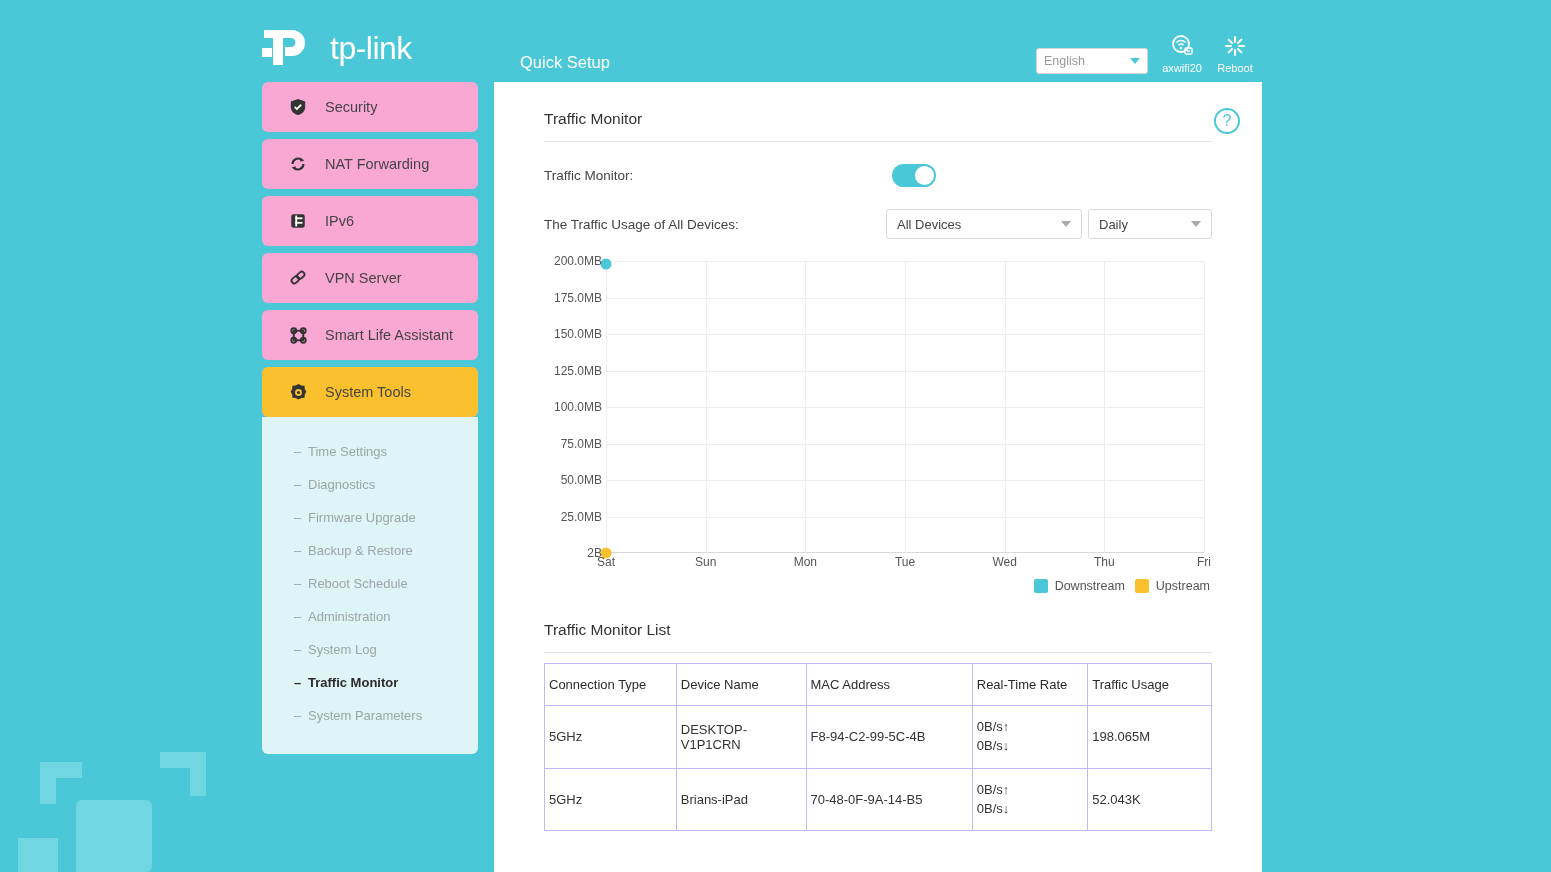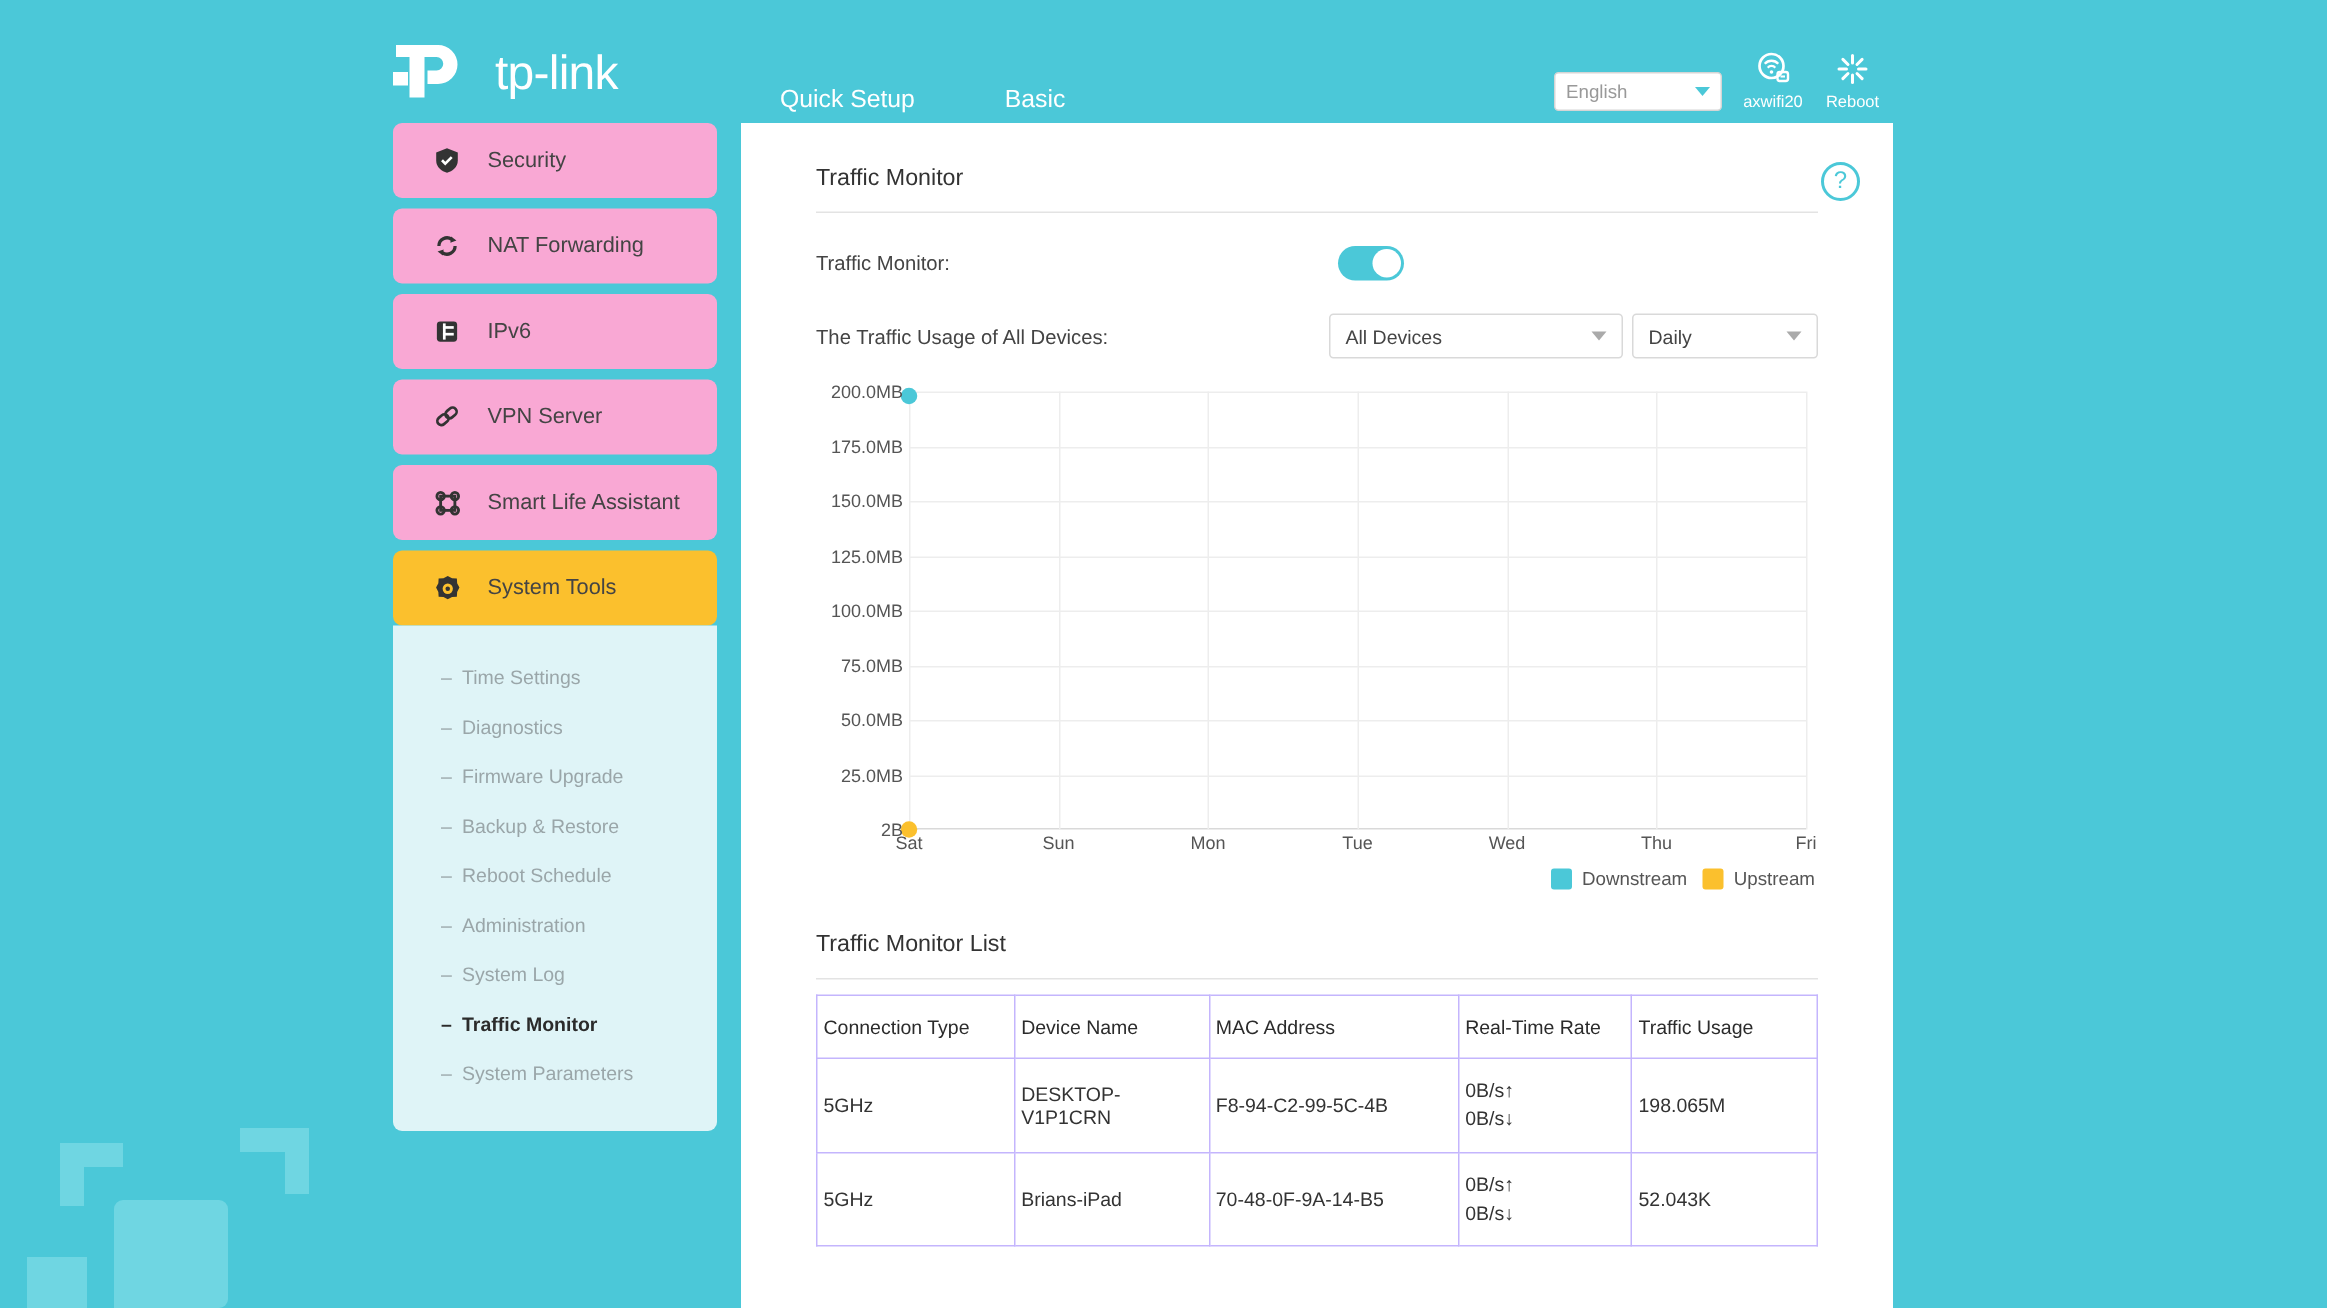--- a/index.html
+++ b/index.html
@@ -31,21 +31,21 @@
     position: absolute; left: 262px; top: 26px;
     display: flex; align-items: center; gap: 6px;
   }
   .logo-mark { width: 62px; height: 44px; position: relative; }
   .logo-text {
     color: #ffffff; font-size: 32px; letter-spacing: -0.5px; font-weight: 400;
   }
 
   .navtabs {
     position: absolute; left: 490px; top: 40px;
-    display: flex; align-items: flex-end; height: 48px;
+    display: flex; align-items: flex-end; height: 48px; flex-direction: column;
   }
   .navtab {
     color: #ffffff; font-size: 16.5px; padding: 14px 30px;
     cursor: pointer; white-space: nowrap; line-height: 1;
   }
   .navtab.active {
     background: #ffffff; color: #3fb8c8;
     border-radius: 8px 8px 0 0; padding: 16px 32px 17px;
     position: relative; top: 2px;
   }

